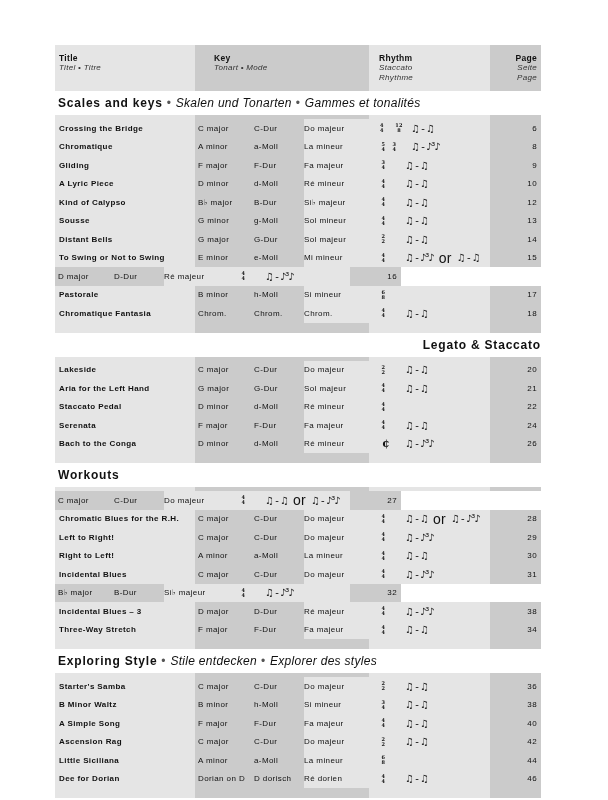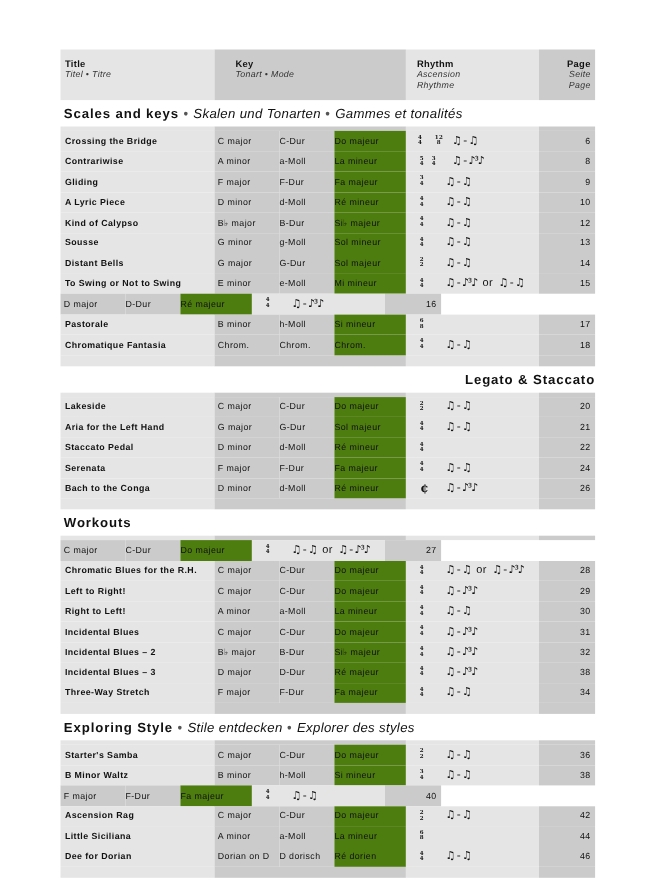--- a/index.html
+++ b/index.html
@@ -4,53 +4,53 @@
 <style>
   html, body { margin:0; padding:0; background:#ffffff; }
   body { width:608px; height:800px; position:relative; overflow:hidden;
          font-family:"Liberation Sans", "DejaVu Sans", sans-serif; color:#111; }
   #page { position:absolute; left:55px; top:45px; width:486px; }
   .row { position:relative; height:18.5px; display:flex; }
   .row .c { height:100%; display:flex; align-items:center; font-size:8px; letter-spacing:0.4px; }
   .c-title { width:140px; background:#e5e5e5; padding-left:4px; box-sizing:border-box; font-weight:bold; }
   .c-k1 { width:59px; background:#cbcbcb; padding-left:3px; box-sizing:border-box; }
   .c-k2 { width:50px; background:#cbcbcb; box-sizing:border-box; }
-  .c-k3 { width:65px; background:#4d7c0f; box-sizing:border-box; }
+  .c-k3 { width:65px; background:#e5e5e5; box-sizing:border-box; }
   .c-rh { width:121px; background:#e5e5e5; box-sizing:border-box; padding-left:10px; }
   .c-pg { width:51px; background:#cbcbcb; justify-content:flex-end; padding-right:4px; box-sizing:border-box; }
   .pad { height:10px; display:flex; }
   .pad div { height:100%; }
   .hdr { display:flex; height:46px; }
   .hdr > div { box-sizing:border-box; padding-top:8px; font-size:8px; letter-spacing:0.3px; }
   .hdr b { display:block; font-size:8.5px; }
   .hdr i { display:block; color:#333; line-height:10px; }
   .sec { height:24px; display:flex; align-items:center; font-size:12px; font-weight:bold; letter-spacing:0.8px; padding-left:3px; background:#fff; }
   .sec i { font-weight:normal; letter-spacing:0.3px; }
   .sec .dot { font-weight:normal; margin:0 4px; color:#555; }
   .ts { display:inline-flex; flex-direction:column; font-size:5px; font-weight:bold; line-height:5px; font-family:"DejaVu Serif", serif; width:14px; text-align:center; margin-right:12px; }
   .ts-c { font-size:11px; font-weight:bold; font-family:"DejaVu Serif", serif; width:14px; margin-right:12px; text-align:center; }
   .rhy { font-size:10px; font-family:"DejaVu Sans", sans-serif; letter-spacing:-1px; }
-  .or { font-size:10px; margin:0 5px; letter-spacing:0.3px; }
+  .or { font-size:14px; margin:0 5px; letter-spacing:0.3px; }
 </style>
 </head>
 <body>
 
 <div id="page">
   <div class="hdr">
     <div style="width:140px;background:#e5e5e5;padding-left:4px;">
       <b>Title</b>
       <i>Titel • Titre</i>
     </div>
     <div style="width:174px;background:#cbcbcb;padding-left:19px;">
       <b>Key</b>
       <i>Tonart • Mode</i>
     </div>
     <div style="width:121px;background:#e5e5e5;padding-left:10px;">
       <b>Rhythm</b>
-      <i>Ascension</i>
+      <i>Staccato</i>
       <i>Rhythme</i>
     </div>
     <div style="width:51px;background:#cbcbcb;text-align:right;padding-right:4px;">
       <b>Page</b>
       <i>Seite</i>
       <i>Page</i>
     </div>
   </div>
   <div id="sections">
       <div class="sec">
@@ -84,21 +84,21 @@
             <span class="ts" style="width: 9px; margin-right: 2px;">
               <span>12</span>
               <span>8</span>
             </span>
           </span>
           <span class="rhy">♫ - ♫</span>
         </div>
         <div class="c c-pg">6</div>
       </div>
       <div class="row">
-        <div class="c c-title">Contrariwise</div>
+        <div class="c c-title">Chromatique</div>
         <div class="c c-k1">A minor</div>
         <div class="c c-k2">a-Moll</div>
         <div class="c c-k3">La mineur</div>
         <div class="c c-rh">
           <span style="display: inline-flex; margin-right: 6px; width: 26px;">
             <span class="ts" style="width: 9px; margin-right: 2px;">
               <span>5</span>
               <span>4</span>
             </span>
             <span class="ts" style="width: 9px; margin-right: 2px;">
@@ -435,21 +435,20 @@
             <span class="ts" style="width: 9px; margin-right: 2px;">
               <span>4</span>
               <span>4</span>
             </span>
           </span>
           <span class="rhy">♫ - ♪³♪</span>
         </div>
         <div class="c c-pg">31</div>
       </div>
       <div class="row">
-        <div class="c c-title">Incidental Blues – 2</div>
         <div class="c c-k1">B♭ major</div>
         <div class="c c-k2">B-Dur</div>
         <div class="c c-k3">Si♭ majeur</div>
         <div class="c c-rh">
           <span style="display: inline-flex; margin-right: 12px; width: 14px;">
             <span class="ts" style="width: 9px; margin-right: 2px;">
               <span>4</span>
               <span>4</span>
             </span>
           </span>
@@ -534,20 +533,21 @@
             <span class="ts" style="width: 9px; margin-right: 2px;">
               <span>3</span>
               <span>4</span>
             </span>
           </span>
           <span class="rhy">♫ - ♫</span>
         </div>
         <div class="c c-pg">38</div>
       </div>
       <div class="row">
+        <div class="c c-title">A Simple Song</div>
         <div class="c c-k1">F major</div>
         <div class="c c-k2">F-Dur</div>
         <div class="c c-k3">Fa majeur</div>
         <div class="c c-rh">
           <span style="display: inline-flex; margin-right: 12px; width: 14px;">
             <span class="ts" style="width: 9px; margin-right: 2px;">
               <span>4</span>
               <span>4</span>
             </span>
           </span>

